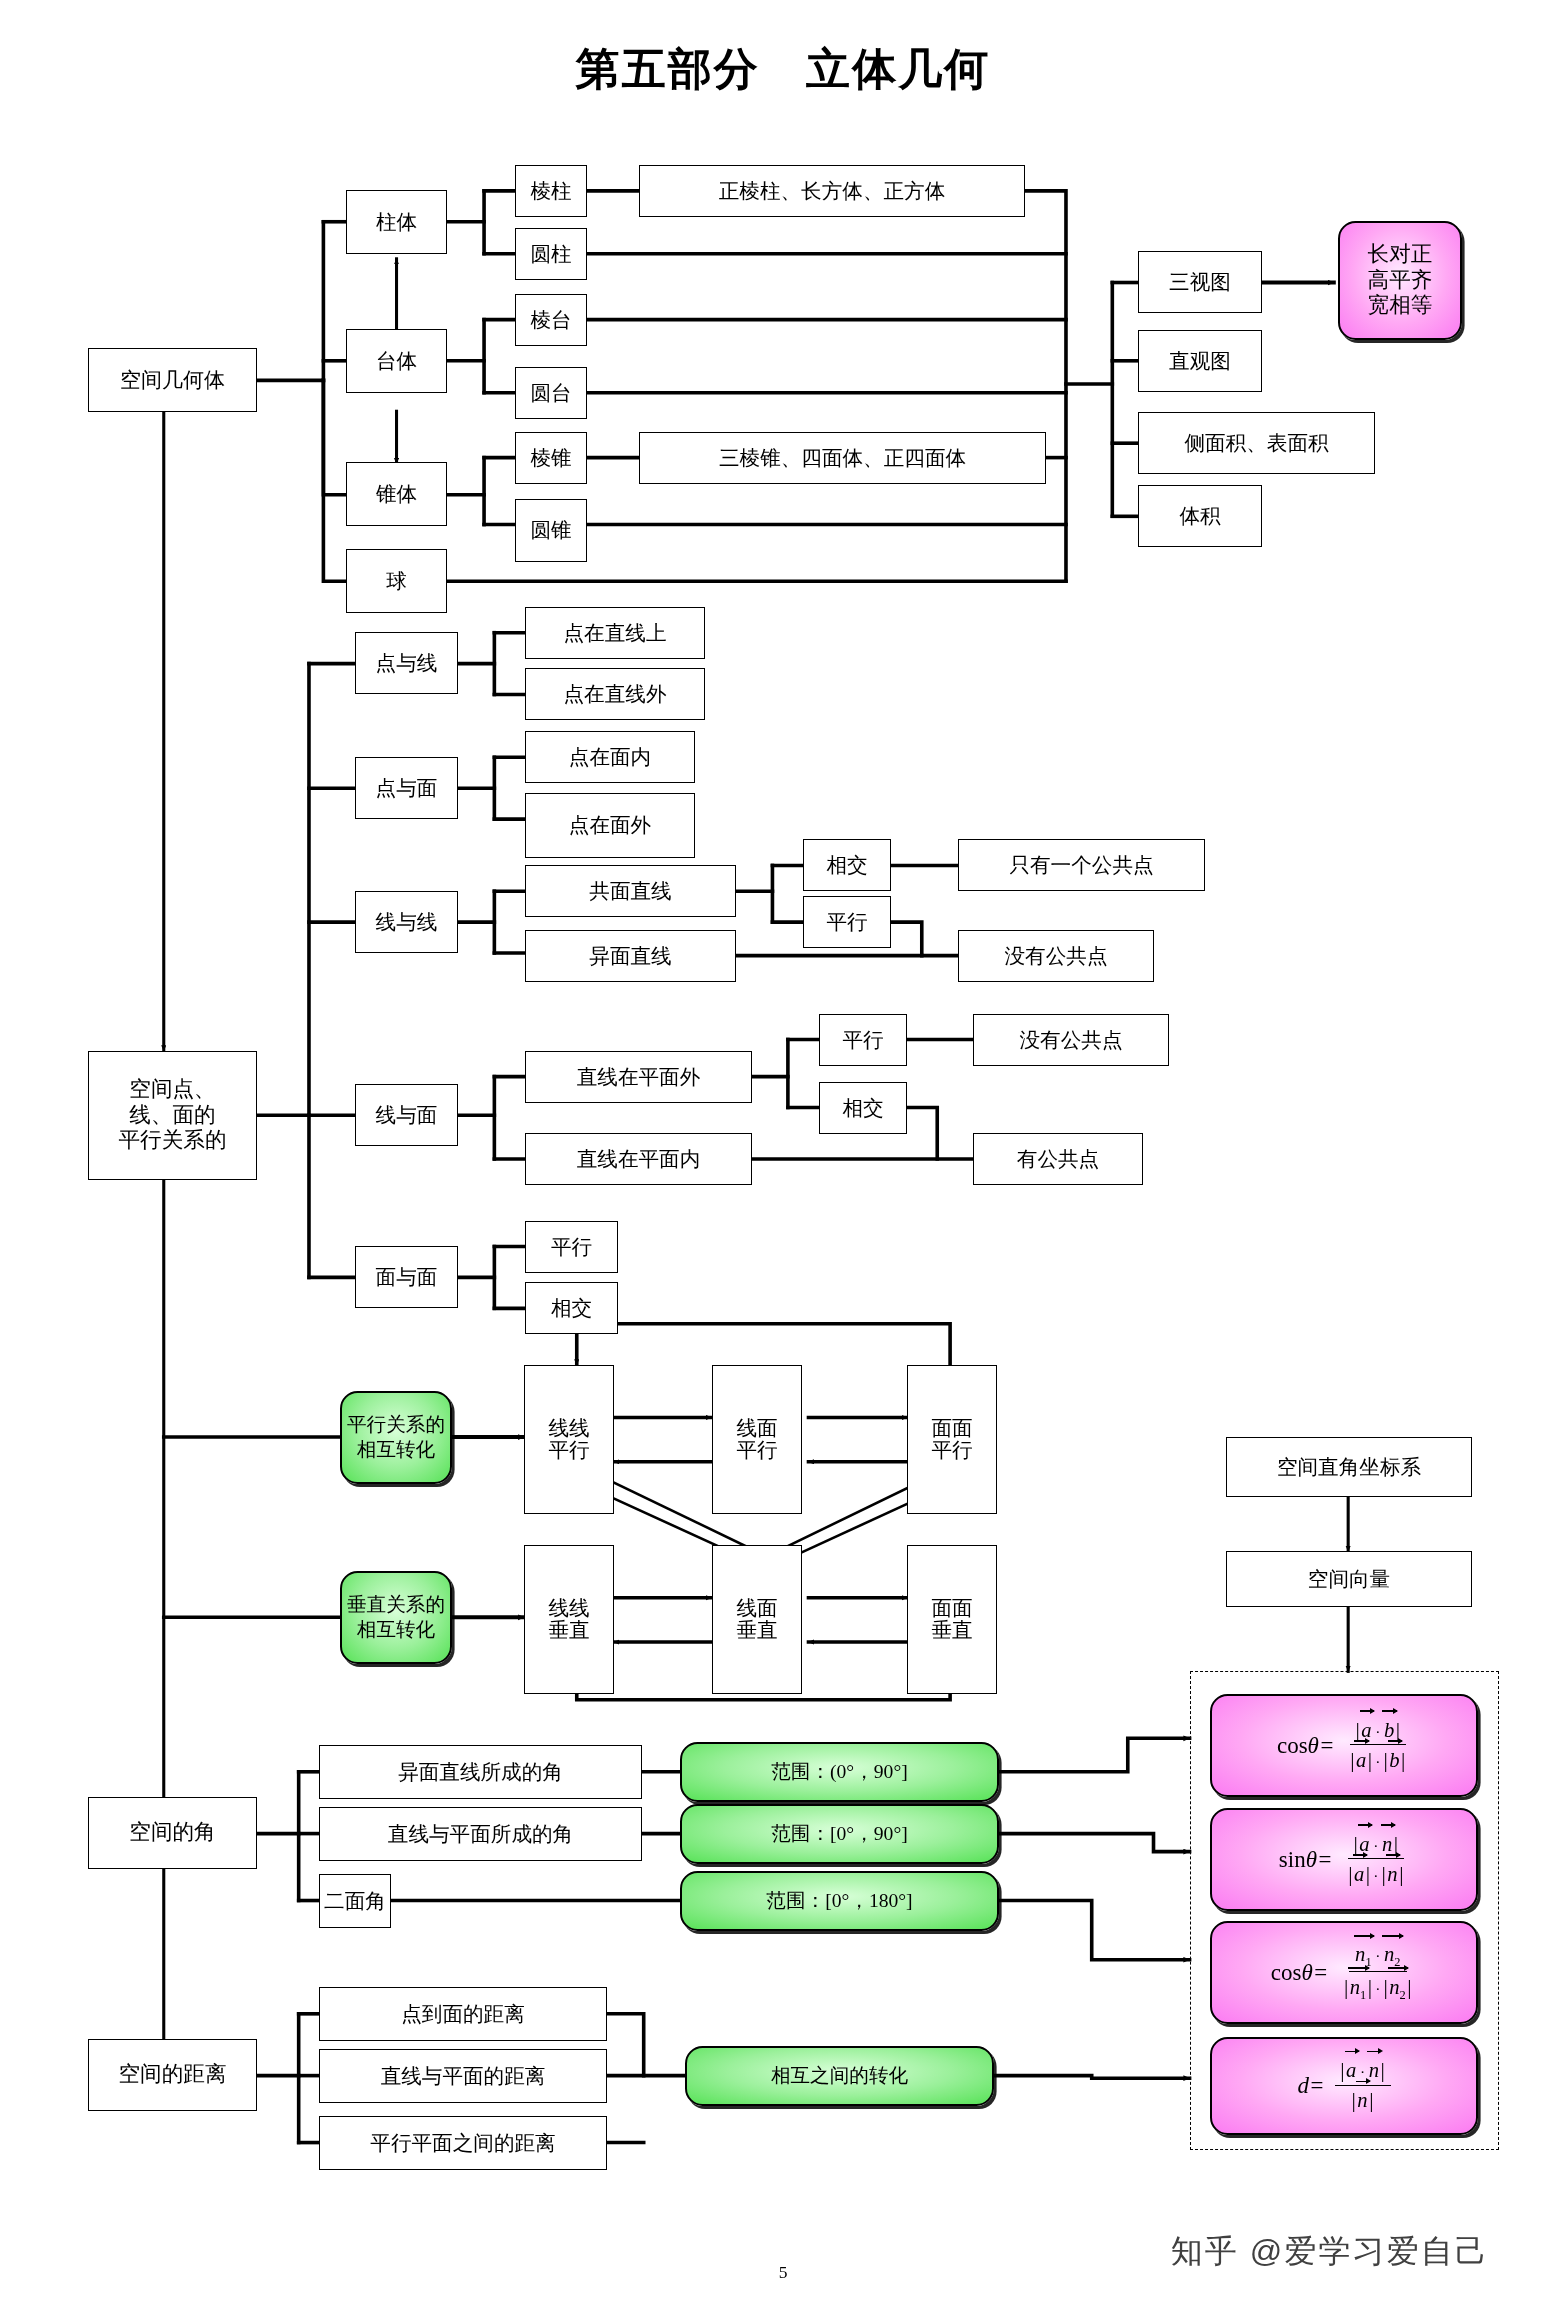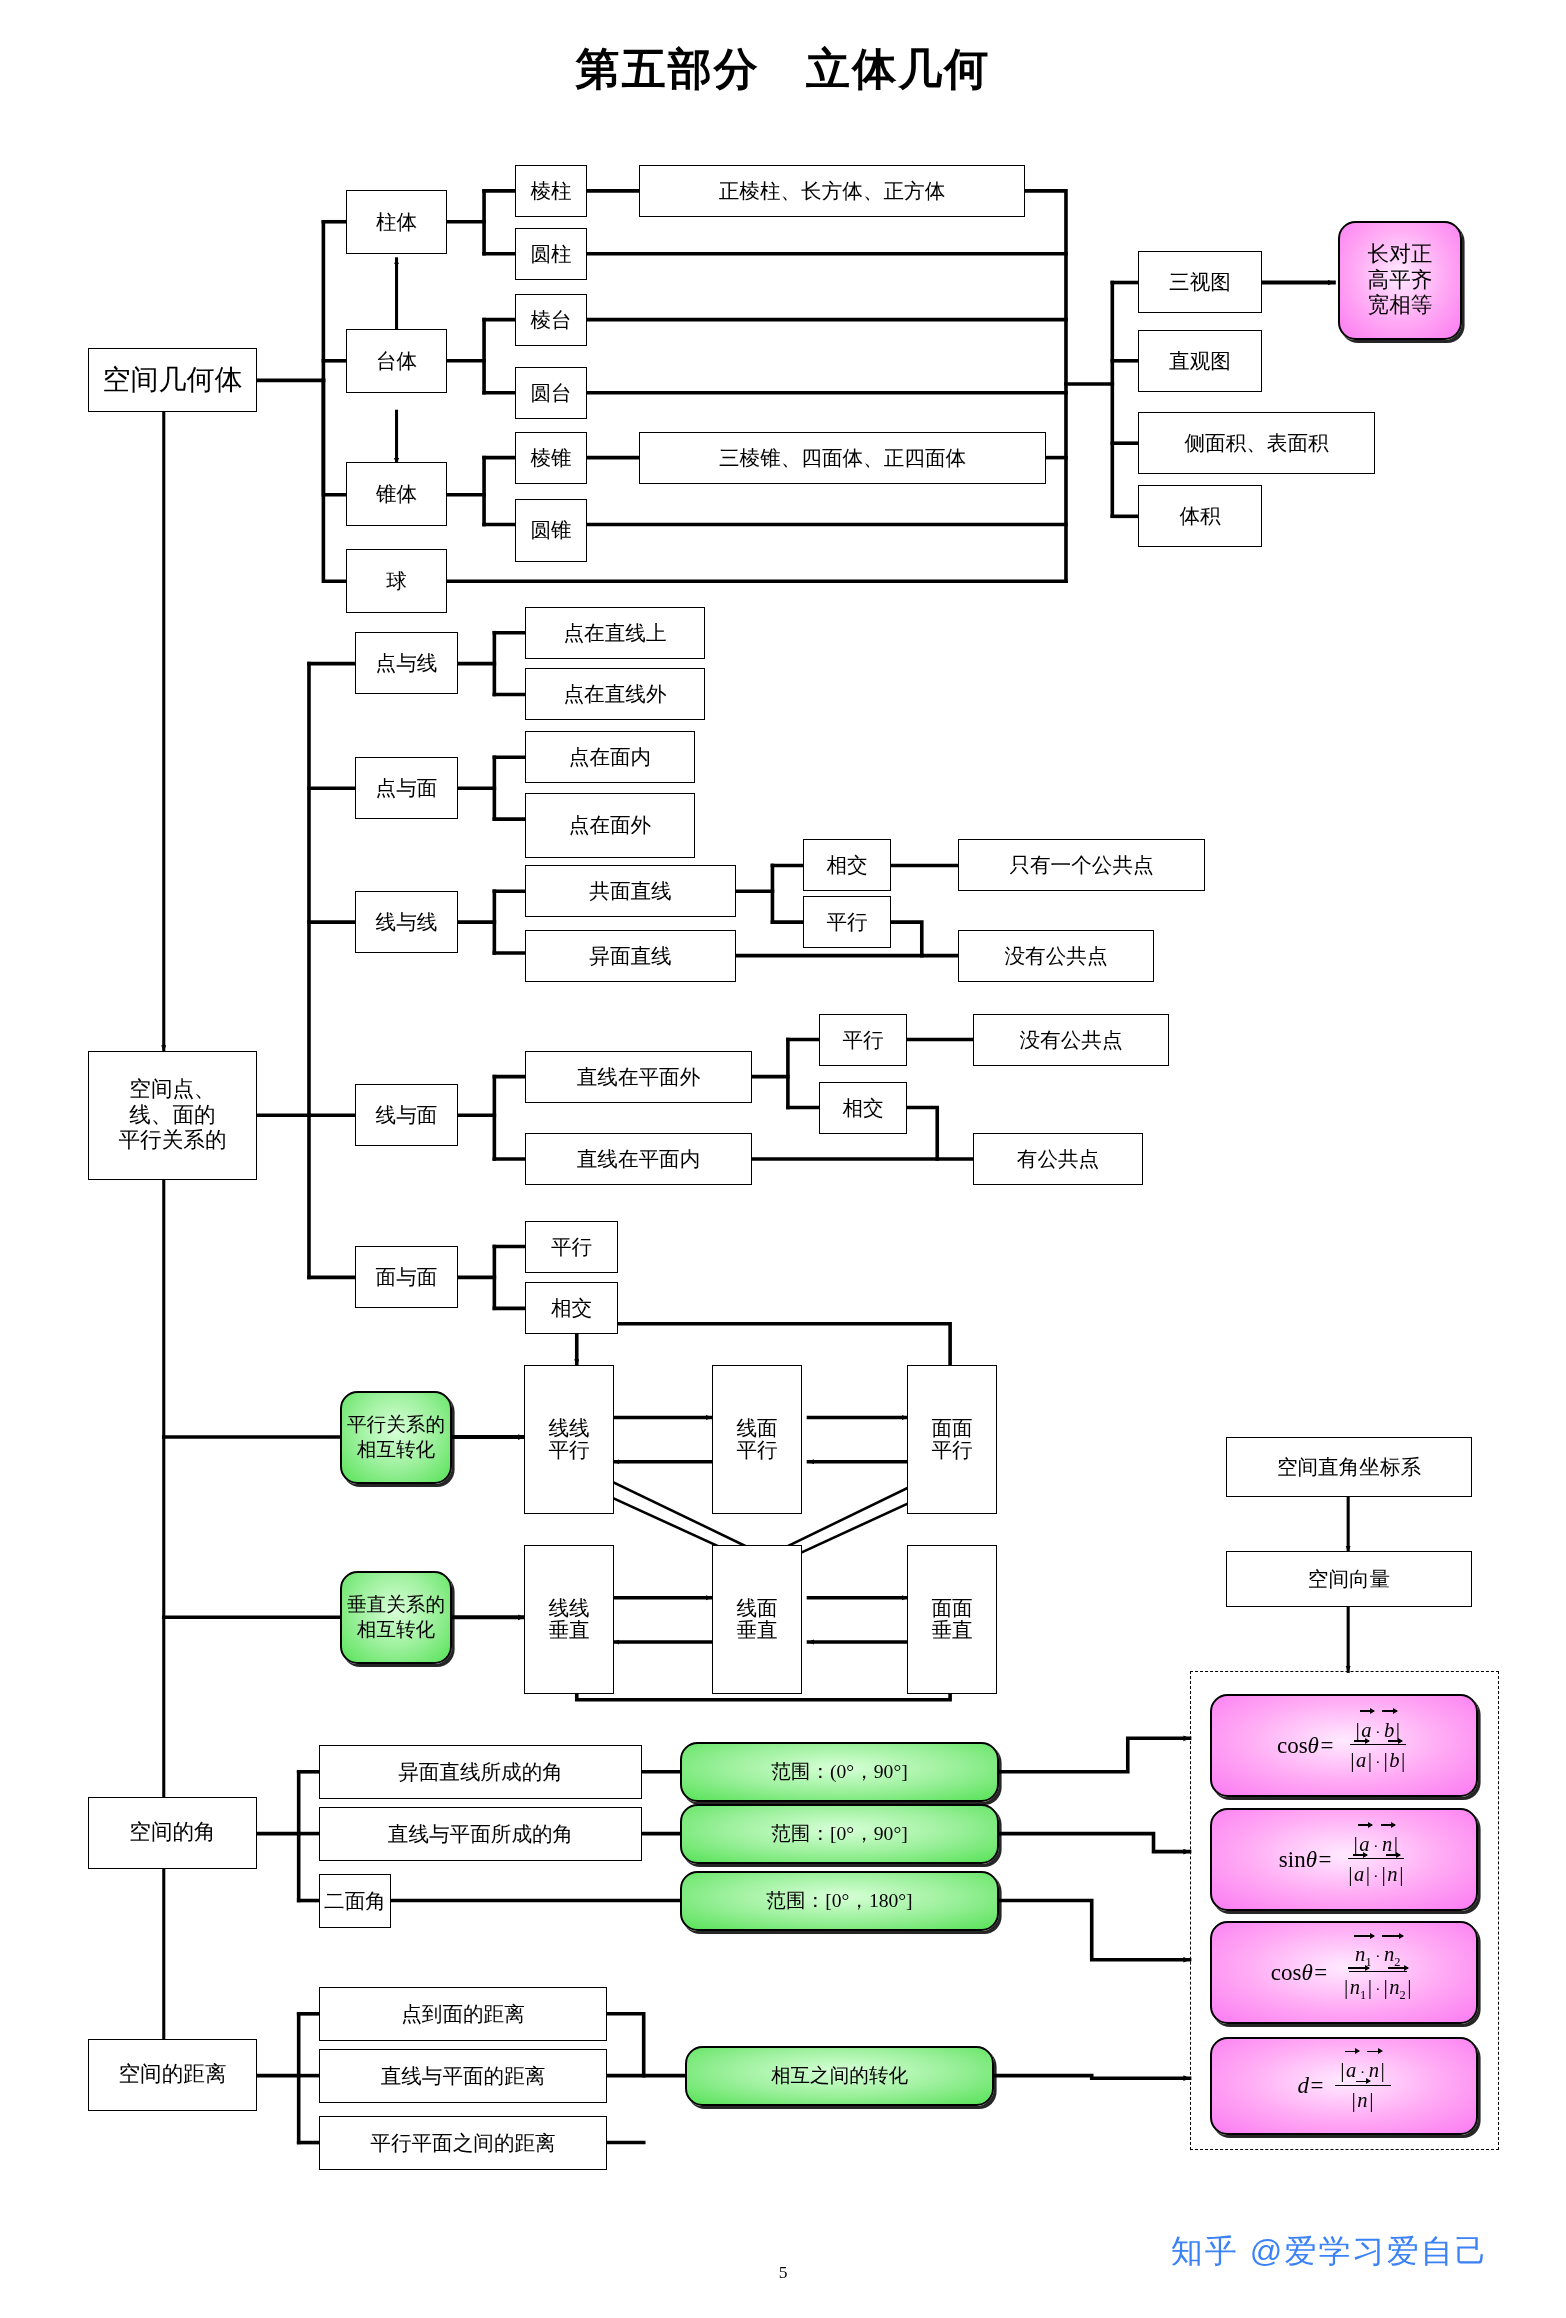--- a/index.html
+++ b/index.html
@@ -75,21 +75,21 @@
   .vec sub{font-size:12.4px;font-style:normal;}
   .bar{font-size:21.6px;padding:0 0.5px;}
   .dot{font-size:15.5px;padding:0 2.6px;}
 
   .pagenum{
     position:absolute;left:0;width:1566px;text-align:center;top:2262px;
     font-size:17.5px;font-family:"Liberation Serif","DejaVu Serif",serif;
   }
   .watermark{
     position:absolute;right:77px;top:2230px;
-    font-size:32px;color:#3b82f6;letter-spacing:2.1px;
+    font-size:32px;color:#404040;letter-spacing:2.1px;
     font-family:"Liberation Sans","DejaVu Sans",sans-serif;
     white-space:pre;
   }
 </style>
 </head>
 <body>
 
 <div id="stage">
 
   <svg id="wires" viewBox="0 0 3041 4502" xmlns="http://www.w3.org/2000/svg">
@@ -256,21 +256,21 @@
       <path d="M1180,3910 L1250,3910 L1250,4030"></path>
       <path d="M1180,4160 L1250,4160"></path>
       <path d="M1180,4030 L1330,4030"></path>
       <path d="M1930,4030 L2120,4030 L2120,4035 L2310,4035" marker-end="url(#arrowS)"></path>
 
     </g>
   </svg>
 
   <div class="title">第五部分　立体几何</div>
 
-  <div class="node" style="left:88px;top:348px;width:169px;height:64px;font-size:28px;">空间几何体</div>
+  <div class="node" style="left:88px;top:348px;width:169px;height:64px;font-size:21px;">空间几何体</div>
 
   <div class="node" style="left:346px;top:190px;width:101px;height:64px;">柱体</div>
   <div class="node" style="left:346px;top:329px;width:101px;height:64px;">台体</div>
   <div class="node" style="left:346px;top:462px;width:101px;height:64px;">锥体</div>
   <div class="node" style="left:346px;top:549px;width:101px;height:64px;">球</div>
 
   <div class="node" style="left:515px;top:165px;width:72px;height:52px;">棱柱</div>
   <div class="node" style="left:515px;top:228px;width:72px;height:52px;">圆柱</div>
   <div class="node" style="left:515px;top:294px;width:72px;height:52px;">棱台</div>
   <div class="node" style="left:515px;top:367px;width:72px;height:52px;">圆台</div>

